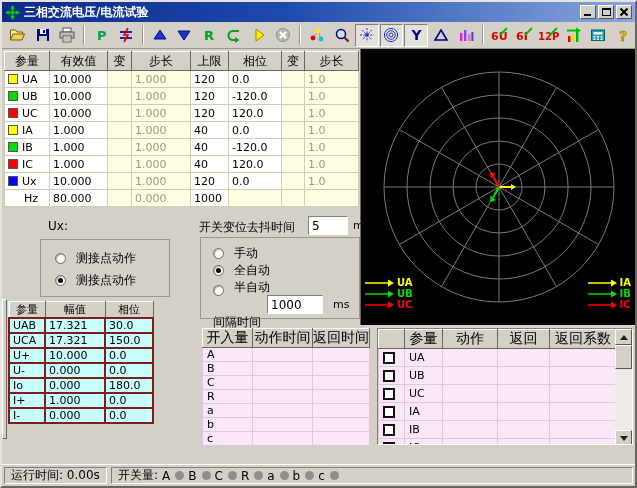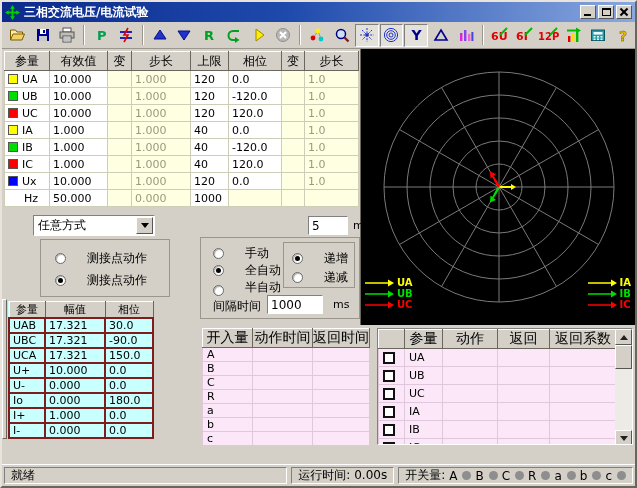--- a/index.html
+++ b/index.html
@@ -67,21 +67,21 @@
     border:1px solid; border-color:#fff #565656 #565656 #fff;
     display:flex; align-items:center; justify-content:center; }
   .arrow-down { width:0; height:0; border:4px solid transparent; border-top:5px solid #000; margin-top:4px; }
   .field { background:#fff; border:1px solid; border-color:#808080 #fff #fff #808080;
     font-family:inherit; font-size:12px; padding:1px 3px; }
   .lbl { position:absolute; font-size:12px; white-space:nowrap; }
   fieldset.grp { position:absolute; border:1px solid #9a968e; background:#d4d0c8; }
   .grp1 { left:38px; top:190px; width:130px; height:58px; }
   .grp2 { left:198px; top:188px; width:160px; height:82px; }
   .grp3 { position:absolute; left:82px; top:4px; width:72px; height:46px; border:1px solid #9a968e; }
-  .radio-row { position:absolute; display:flex; align-items:center; gap:21px; font-size:12px; }
+  .radio-row { position:absolute; display:flex; align-items:center; gap:10px; font-size:12px; }
   .radio { width:11px; height:11px; border-radius:50%; background:#fff; flex:none;
     border:1px solid #696969; box-shadow:inset 1px 1px 1px #b0b0b0; position:relative; }
   .radio .dot { display:none; position:absolute; left:2px; top:2px; width:5px; height:5px;
     border-radius:50%; background:#000; }
   .radio.on .dot { display:block; }
   
   .dtable { position:absolute; left:6px; top:252px; width:146px; background:#c8ffff; }
   .dtable th { background:#d4d0c8; font-weight:normal; height:15px; font-size:11px;
     border:1px solid; border-color:#fff #6a665e #6a665e #fff; }
   .dtable td { height:13px; border:2px solid #7f1d1d; font-size:11px; padding:0 3px; white-space:nowrap; }
@@ -410,21 +410,21 @@
           <td class="c-rms">10.000</td>
           <td class="c-var"></td>
           <td class="c-step">1.000</td>
           <td class="c-lim">120</td>
           <td class="c-ph">0.0</td>
           <td class="c-var"></td>
           <td class="c-step">1.0</td>
         </tr>
         <tr>
           <td class="c-name"><span class="noswatch"></span><span>Hz</span></td>
-          <td class="c-rms">50.000</td>
+          <td class="c-rms">80.000</td>
           <td class="c-var"></td>
           <td class="c-step">0.000</td>
           <td class="c-lim">1000</td>
           <td class="c-ph ro"></td>
           <td class="c-var"></td>
           <td class="c-step"></td>
         </tr>
       </tbody>
     </table>
 
@@ -497,26 +497,21 @@
             <svg width="30" height="9">
               <line x1="0" y1="5" x2="23" y2="5" stroke-width="1.5" style="stroke: rgb(255, 0, 0);"></line>
               <polygon points="23,1.5 29,5 23,8.5" style="fill: rgb(255, 0, 0);"></polygon>
             </svg>
             <span style="color: rgb(255, 0, 0);">IC</span>
           </div>
       </div>
     </div>
 
     <span class="ux-label lbl">Ux:</span>
-    <div class="combo">
-      <span class="val">任意方式</span>
-      <span class="dd">
-          <span class="arrow-down"></span>
-        </span>
-    </div>
+    <span class="lbl" style="left:197px;top:170px;">开关变位去抖时间</span>
     <input class="field" style="position: absolute; left: 306px; top: 167px; width: 40px; height: 19px;" value="5">
     <span class="lbl" style="left:351px;top:170px;font-size:11px;">ms</span>
 
     <fieldset class="grp grp1">
       <div class="radio-row" style="left:14px;top:10px;">
         <span class="radio"></span>
         <span>测接点动作</span>
       </div>
       <div class="radio-row" style="left:14px;top:32px;">
         <span class="radio on">
@@ -534,33 +529,21 @@
       <div class="radio-row" style="left:12px;top:24px;">
         <span class="radio on">
             <span class="dot"></span>
           </span>
         <span>全自动</span>
       </div>
       <div class="radio-row" style="left:12px;top:41px;align-items:flex-end;">
         <span class="radio"></span>
         <span>半自动</span>
       </div>
-      <div class="grp3">
-        <div class="radio-row" style="left:8px;top:7px;">
-          <span class="radio on">
-              <span class="dot"></span>
-            </span>
-          <span>递增</span>
-        </div>
-        <div class="radio-row" style="left:8px;top:26px;">
-          <span class="radio"></span>
-          <span>递减</span>
-        </div>
-      </div>
-      <span class="lbl" style="left:12px;top:60px;text-align:right;">间隔时间</span>
+      <span class="lbl" style="left:12px;top:76px;text-align:right;">间隔时间</span>
       <input class="field" style="position: absolute; left: 66px; top: 57px; width: 56px; height: 19px;" value="1000">
       <span class="lbl" style="left:132px;top:60px;font-size:11px;">ms</span>
     </fieldset>
 
     <div class="splitter-v"></div>
     <table class="dtable panel-sunken">
       <colgroup>
           <col style="width:36px">
           <col style="width:60px">
           <col style="width:48px">
@@ -570,25 +553,20 @@
         <th>参量</th>
         <th>幅值</th>
         <th>相位</th>
       </tr>
         </thead>
       <tbody>
         <tr>
             <td>UAB</td>
             <td>17.321</td>
             <td>30.0</td>
-          </tr>
-        <tr>
-            <td>UBC</td>
-            <td>17.321</td>
-            <td>-90.0</td>
           </tr>
         <tr>
             <td>UCA</td>
             <td>17.321</td>
             <td>150.0</td>
           </tr>
         <tr>
             <td>U+</td>
             <td>10.000</td>
             <td>0.0</td>
@@ -737,23 +715,20 @@
           </div>
         <div class="sthumb"></div>
         <div class="sbtn sb-down">
             <span class="tri-dn"></span>
           </div>
       </div>
     </div>
   </div>
 
   <div class="statusbar">
-    <div class="spanel sp1">
-        <span>就绪</span>
-      </div>
     <div class="spanel sp2">
         <span>运行时间: 0.00s</span>
       </div>
     <div class="spanel sp3">
       <span>开关量:</span>
       <span>A</span>
         <span class="dot-ind" style="background-color: rgb(142, 142, 142);"></span>
       <span>B</span>
         <span class="dot-ind" style="background-color: rgb(142, 142, 142);"></span>
       <span>C</span>

